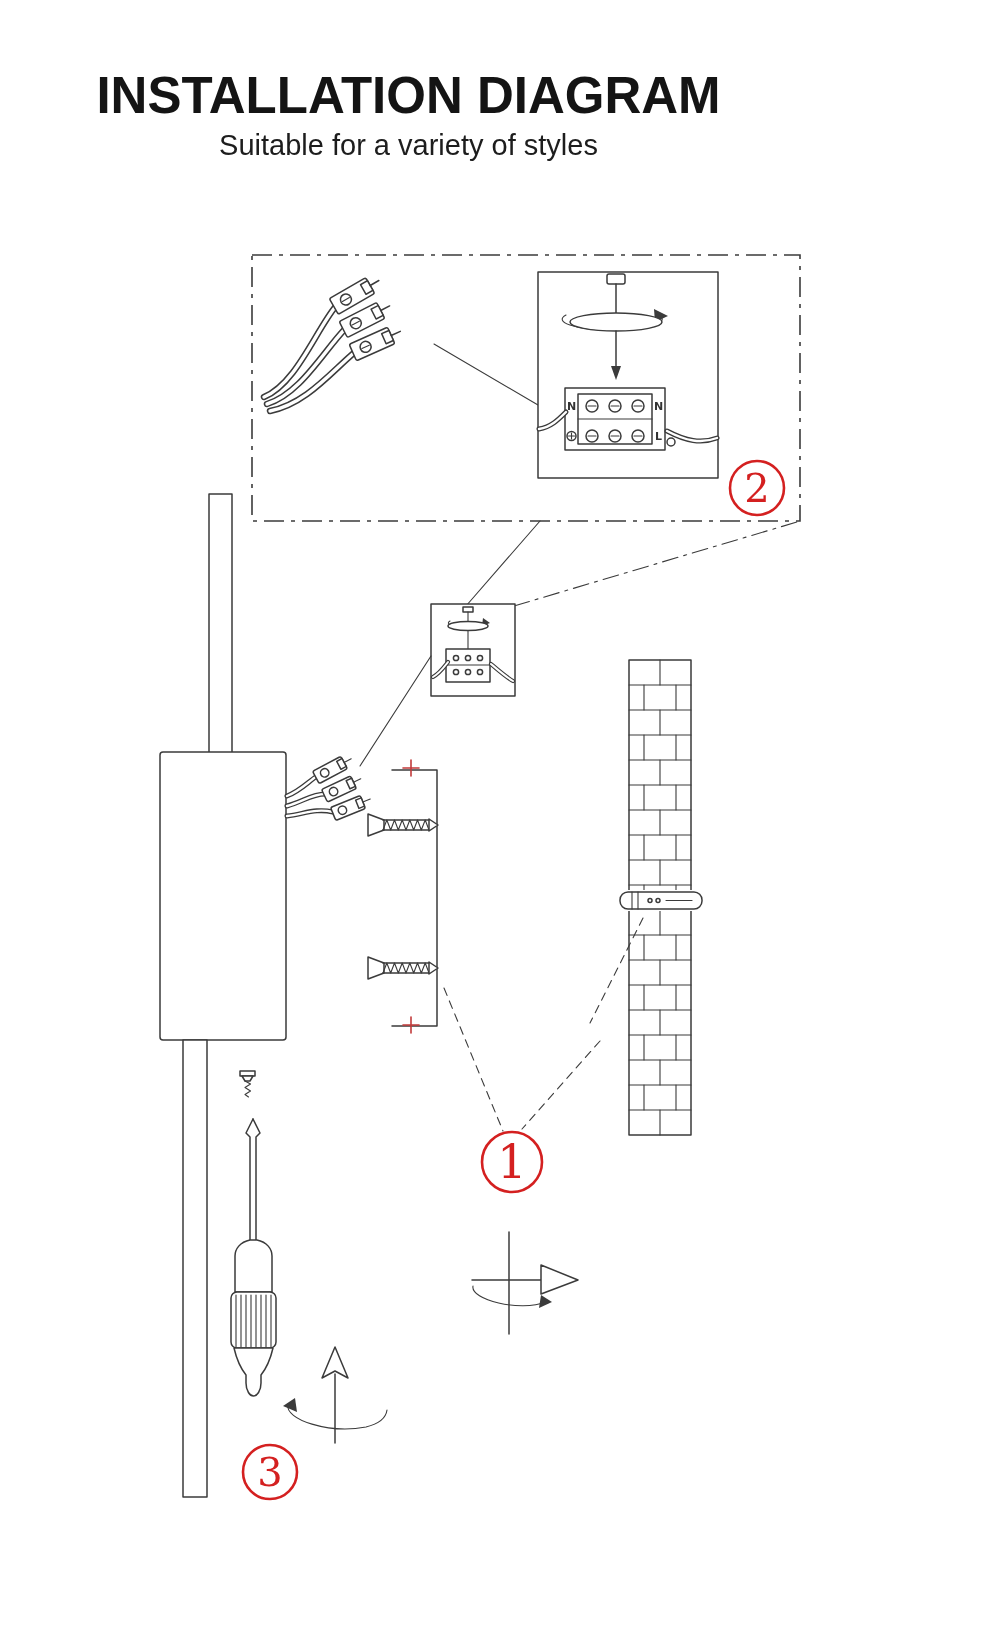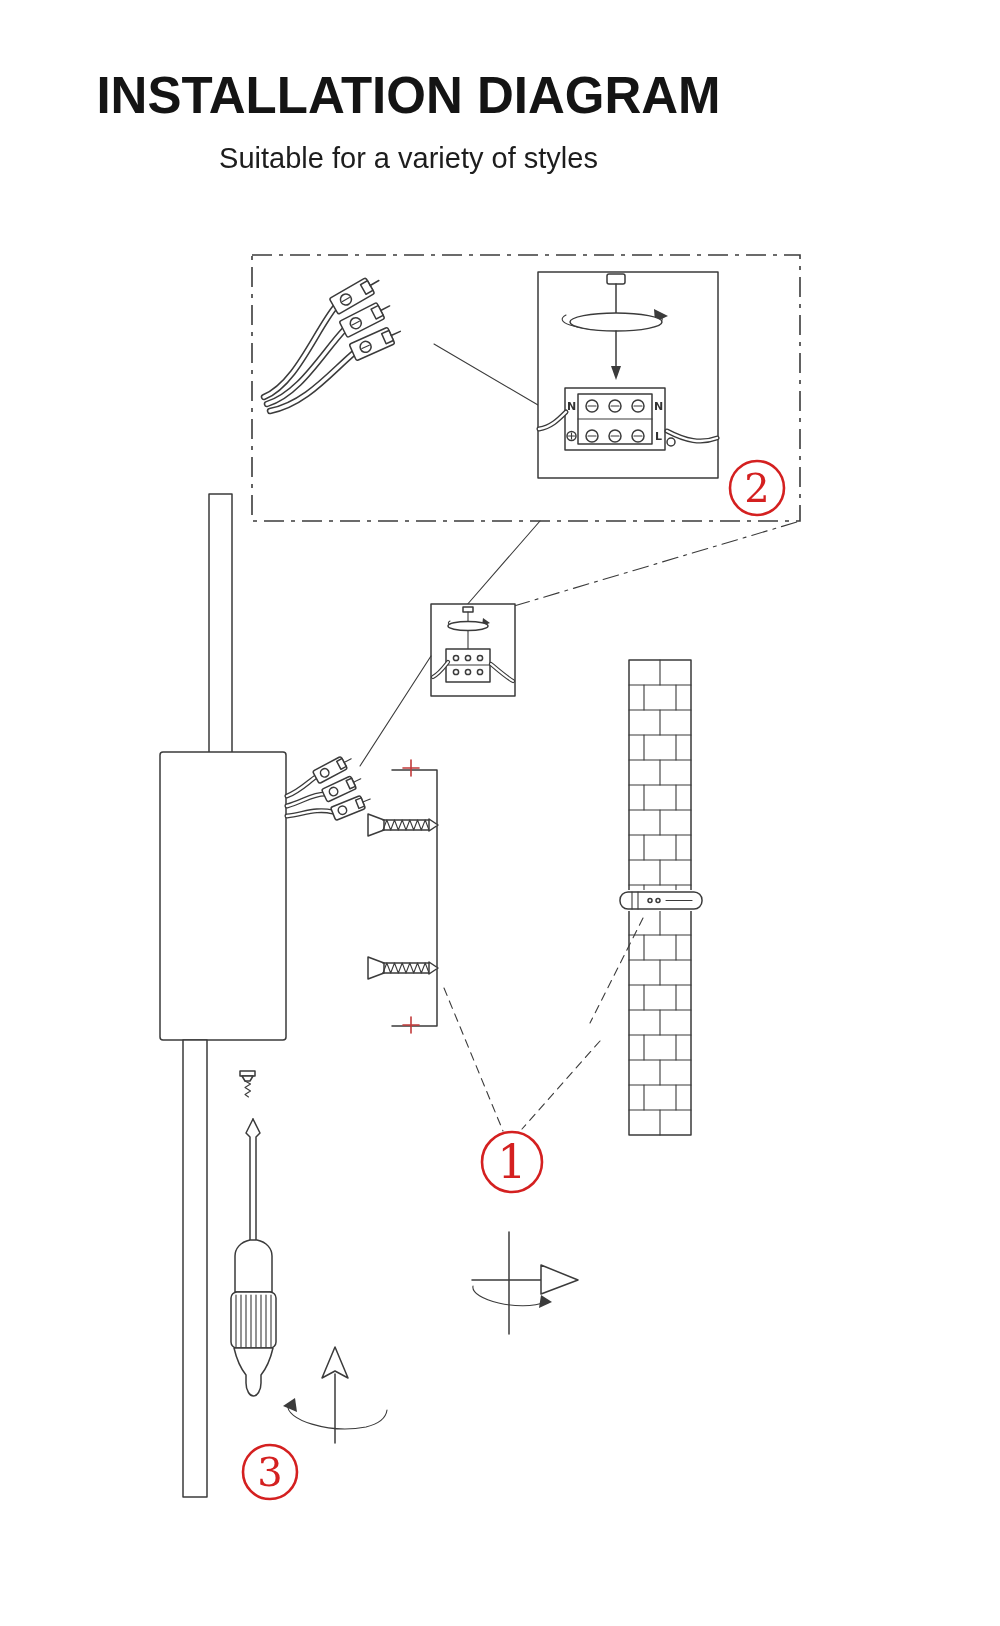--- a/index.html
+++ b/index.html
@@ -1,21 +1,21 @@
 <!DOCTYPE html>
 <html><head>
 <meta charset="utf-8">
 <style>
   html,body{margin:0;padding:0;background:#fff;}
   .page{position:relative;width:817px;height:1626px;background:#fff;overflow:hidden;
         font-family:"Liberation Sans",sans-serif;}
   header{position:absolute;top:66px;left:0;width:100%;text-align:center;}
   h1{margin:0;font-size:51px;font-weight:800;letter-spacing:0px;color:#141414;
      font-family:"Liberation Sans",sans-serif;}
-  header p{margin:17px 0 0;font-size:29px;color:#1d1d1d;}
+  header p{margin:4px 0 0;font-size:29px;color:#1d1d1d;}
   svg.diagram{position:absolute;left:0;top:0;width:1000px;height:1626px;}
   .ln{stroke:#3b3b3b;stroke-width:1.5;fill:none;stroke-linecap:round;stroke-linejoin:round;}
   .thin{stroke-width:1.1;}
   .fw{fill:#fff;stroke:#3b3b3b;stroke-width:1.5;stroke-linejoin:round;}
   .wire-o{stroke:#3b3b3b;stroke-width:6.5;fill:none;stroke-linecap:round;}
   .wire-i{stroke:#fff;stroke-width:3.4;fill:none;stroke-linecap:round;}
   .wire-o2{stroke:#3b3b3b;stroke-width:5;fill:none;stroke-linecap:round;}
   .wire-i2{stroke:#fff;stroke-width:2.4;fill:none;stroke-linecap:round;}
   .wire-o3{stroke:#3b3b3b;stroke-width:4.2;fill:none;stroke-linecap:round;}
   .wire-i3{stroke:#fff;stroke-width:2;fill:none;stroke-linecap:round;}

